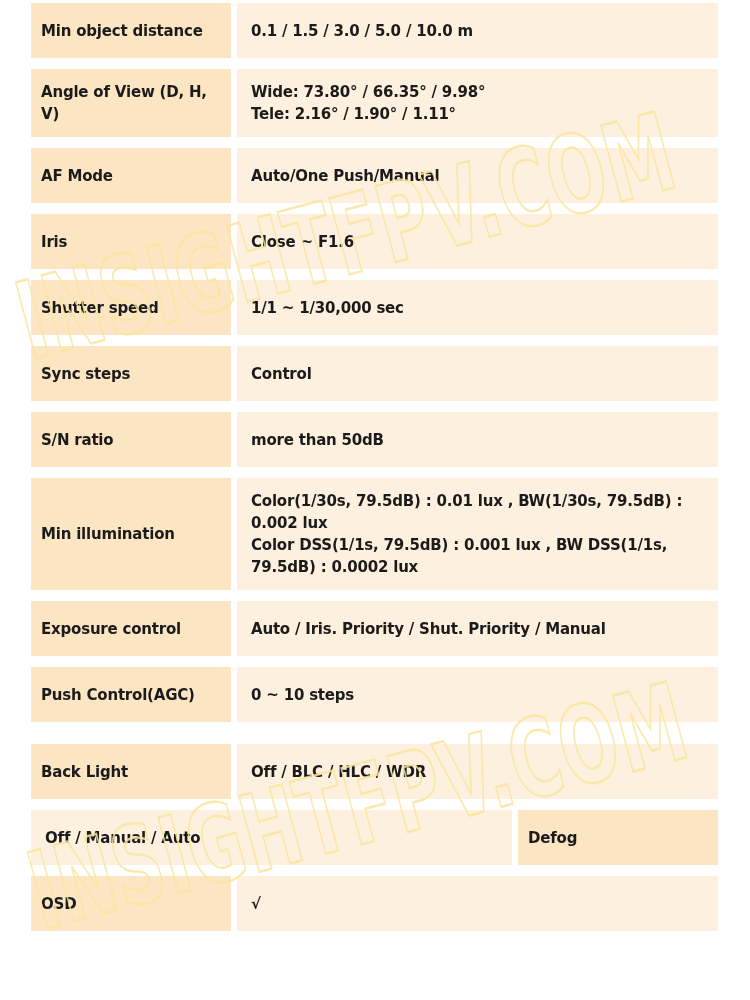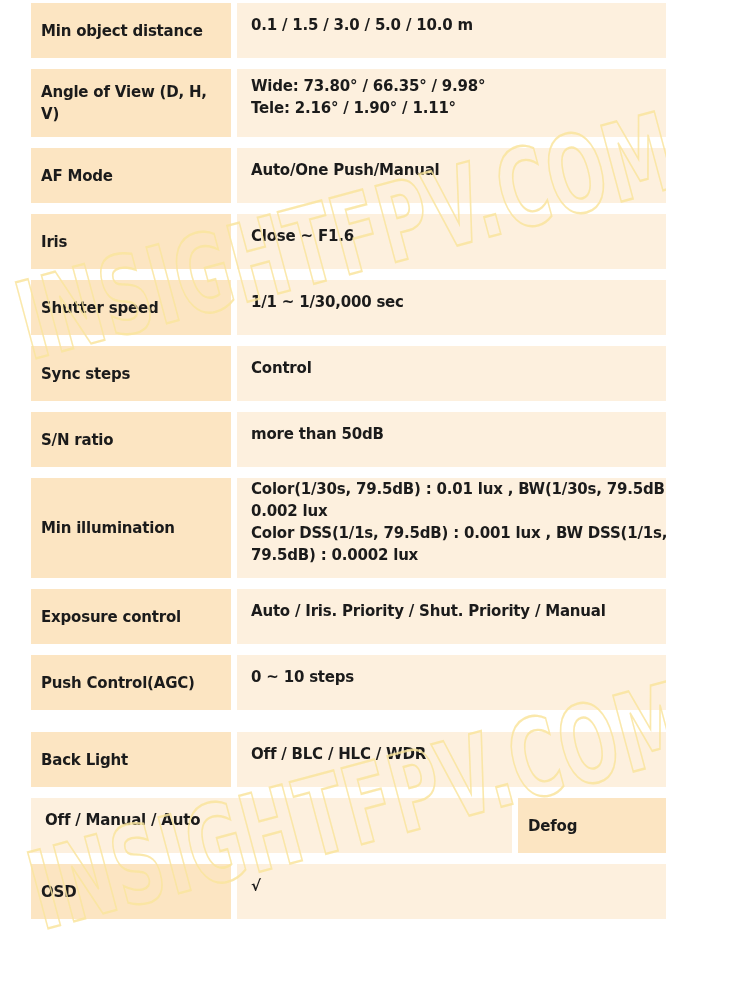--- a/index.html
+++ b/index.html
@@ -11,21 +11,21 @@
   }
   * { margin: 0; padding: 0; box-sizing: border-box; }
   html, body {
     width: 750px; height: 1000px;
     background: var(--background);
     font-family: "DejaVu Sans", "Liberation Sans", sans-serif;
     overflow: hidden;
   }
   .page {
     position: relative;
-    width: 666px; height: 1000px;
+    width: 750px; height: 1000px;
     overflow: hidden;
   }
   .spec-table {
     position: absolute;
     left: 31px; top: 3px;
     width: 687px;
     display: flex;
     flex-direction: column;
     gap: 11px;
   }
@@ -45,21 +45,21 @@
   }
   .cell-label {
     width: 200px;
     flex: 0 0 200px;
     background: var(--label-bg);
     padding: 12px 6px 12px 10px;
   }
   .cell-value {
     flex: 1 1 auto;
     background: var(--value-bg);
-    padding: 0 10px 12px 14px;
+    padding: 12px 10px 12px 14px;
   }
   .value-text, .label-text {
     white-space: pre-line;
   }
   .watermark-layer {
     position: absolute;
     left: 0; top: 0;
     width: 750px; height: 1000px;
     pointer-events: none;
     z-index: 5;

